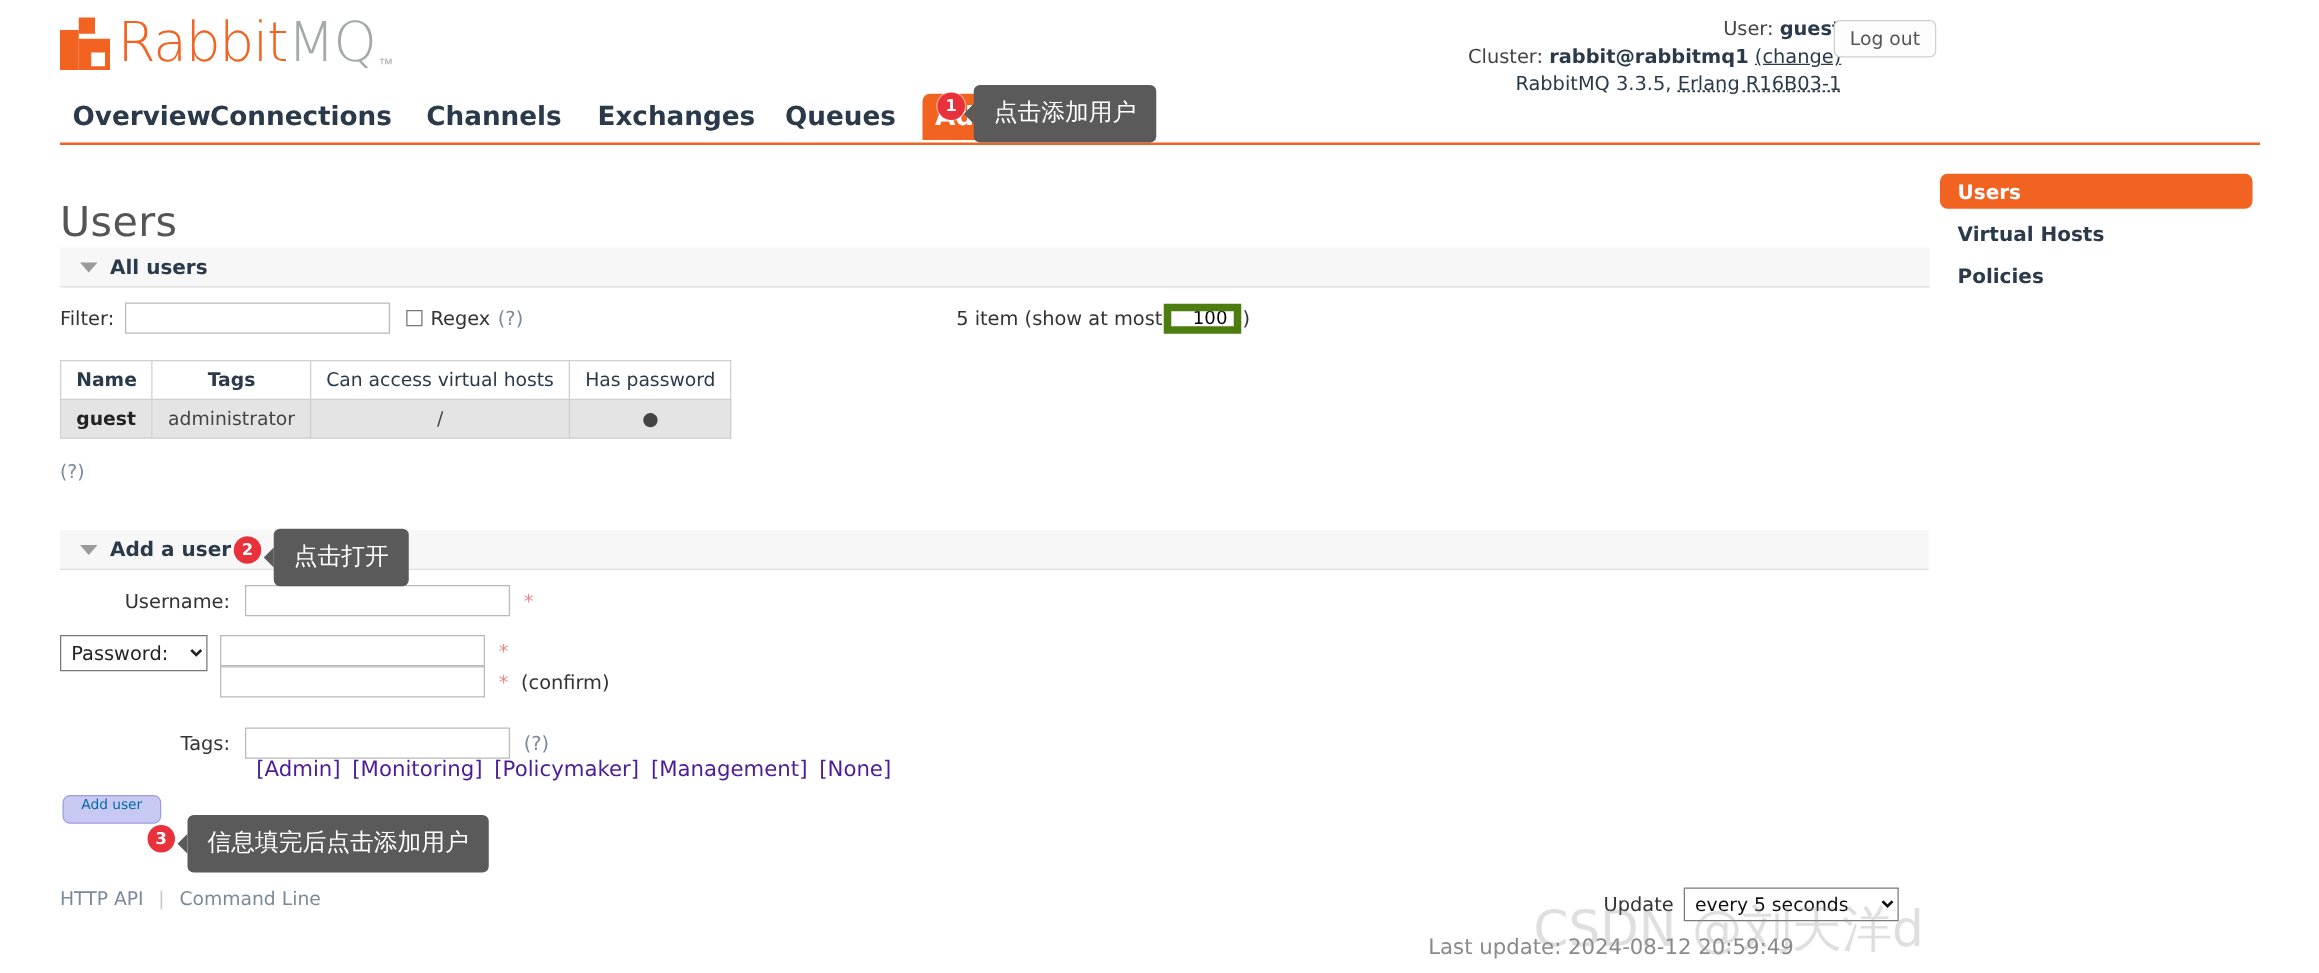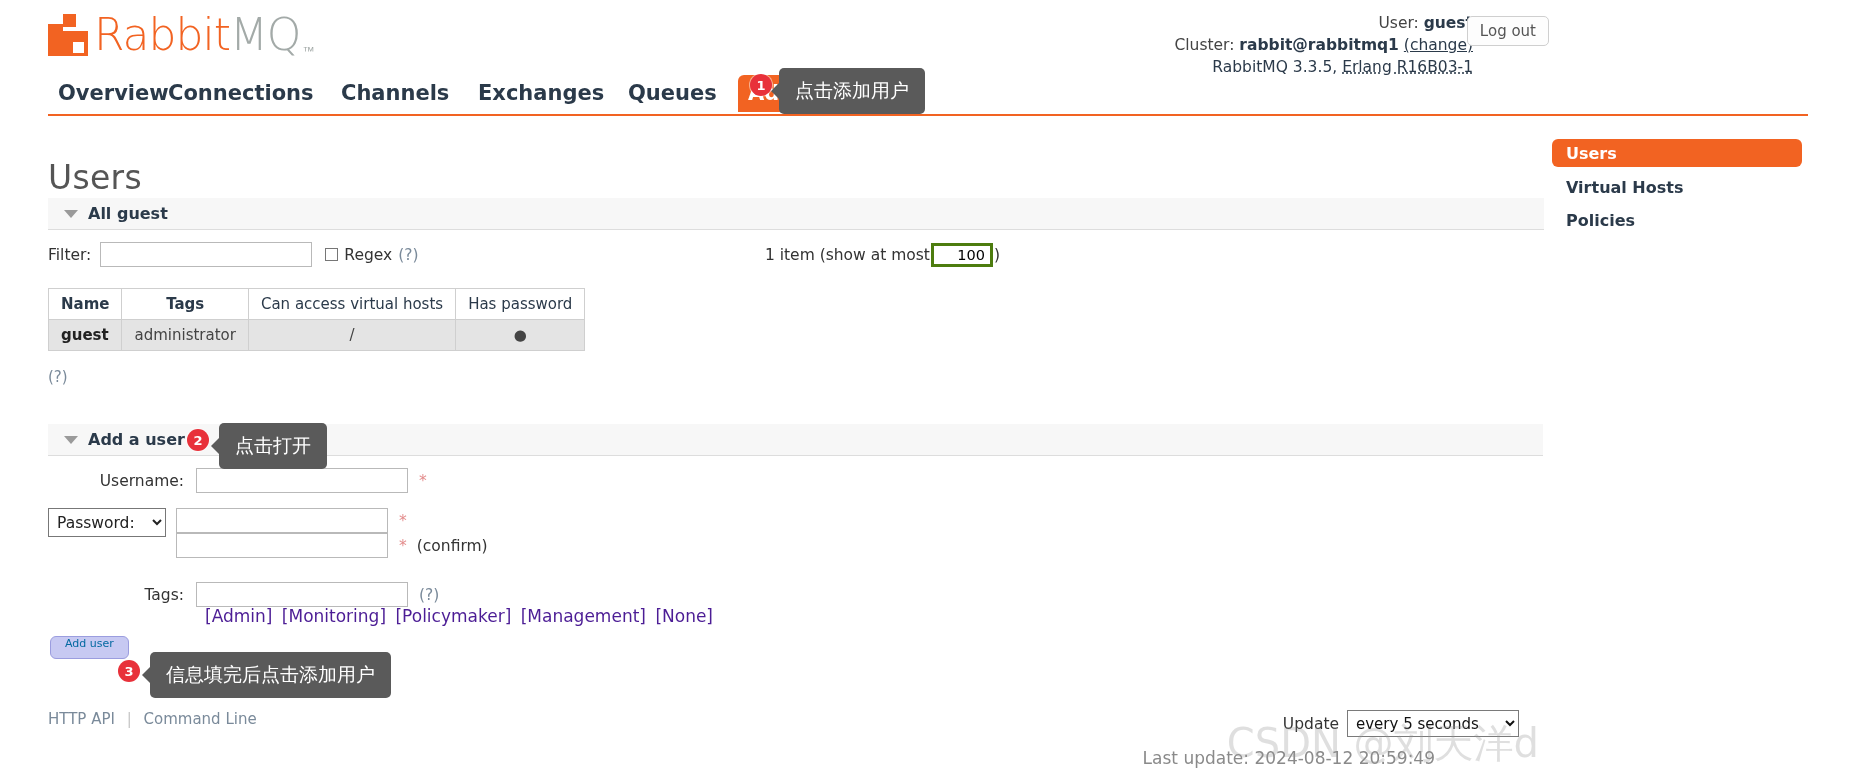--- a/index.html
+++ b/index.html
@@ -178,21 +178,21 @@
   }
   .qmark { color: #7a8a9a; cursor: pointer; }
 
   .item-count {
     position: absolute; right: 557px; top: 243px;
     font-size: 15.5px; color: #333;
     display: flex; align-items: center;
   }
   .count-input {
     width: 62px; height: 24px;
-    border: 3px solid #4d7c0f; background: #fff;
+    border: 6px solid #4d7c0f; background: #fff;
     font-size: 14.5px; text-align: right;
     padding: 1px 5px; margin: 0 1px;
     font-family: "DejaVu Sans", "Liberation Sans", sans-serif;
   }
 
   
   table.users {
     position: absolute; left: 48px; top: 288px;
     border-collapse: collapse;
     font-size: 15px;
@@ -357,35 +357,35 @@
     <div class="nav-item active" style="left:690px;">Admin</div>
   </div>
 
   <div class="badge" style="left:750px; top:74px;">1</div>
   <div class="tip" style="left:779px; top:68px;">点击添加用户</div>
 
   <h1 class="page-title">Users</h1>
 
   <div class="section-bar" style="left:48px; top:198px; width:1496px;">
     <span class="caret"></span>
-    <span class="stitle">All guest</span>
+    <span class="stitle">All users</span>
   </div>
 
   <div class="filter-row">
     <span class="flabel">Filter:</span>
     <input class="filter-input" type="text" value="" style="">
     <span class="regex-wrap">
       <span class="regex-box"></span>
       <span>Regex</span>
       <span class="qmark" style="margin-left:6px;">(?)</span>
     </span>
   </div>
 
   <div class="item-count">
-    <span>1 item (show at most</span>
+    <span>5 item (show at most</span>
     <input class="count-input" type="text" value="100" style="">
     <span>)</span>
   </div>
 
   <table class="users">
     <thead>
       <tr>
         <th class="bold">Name</th>
         <th class="bold">Tags</th>
         <th>Can access virtual hosts</th>

